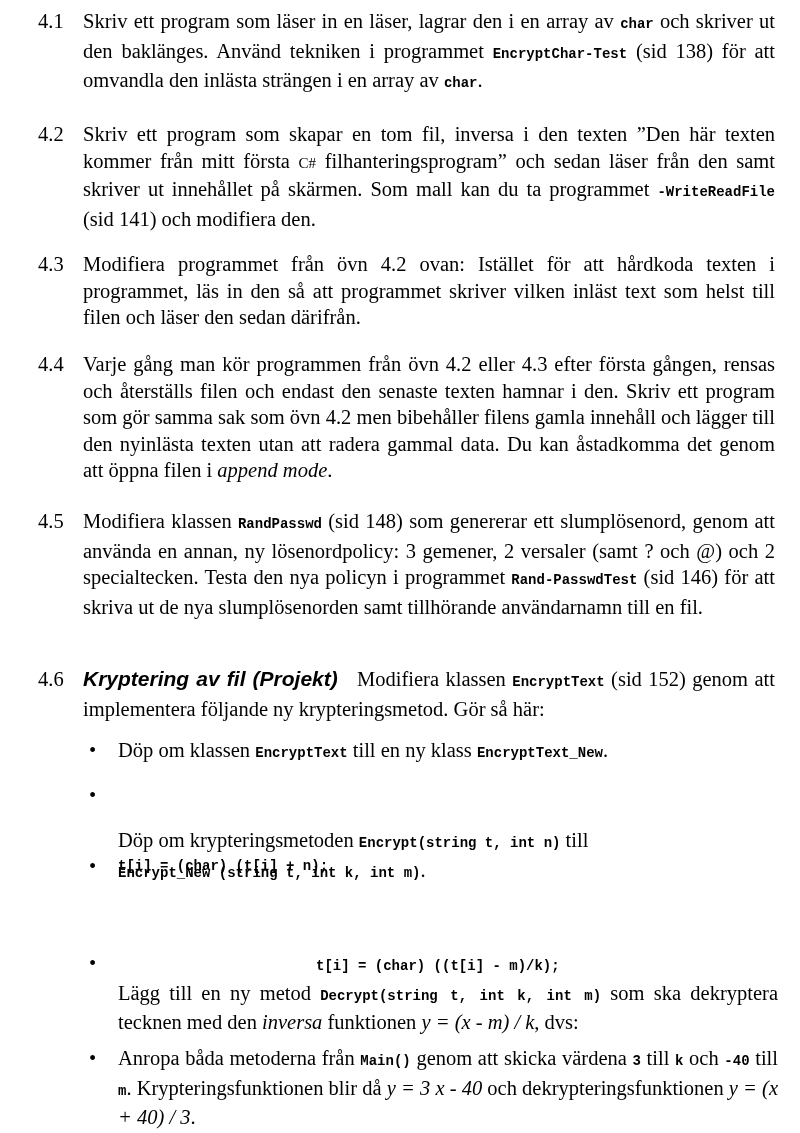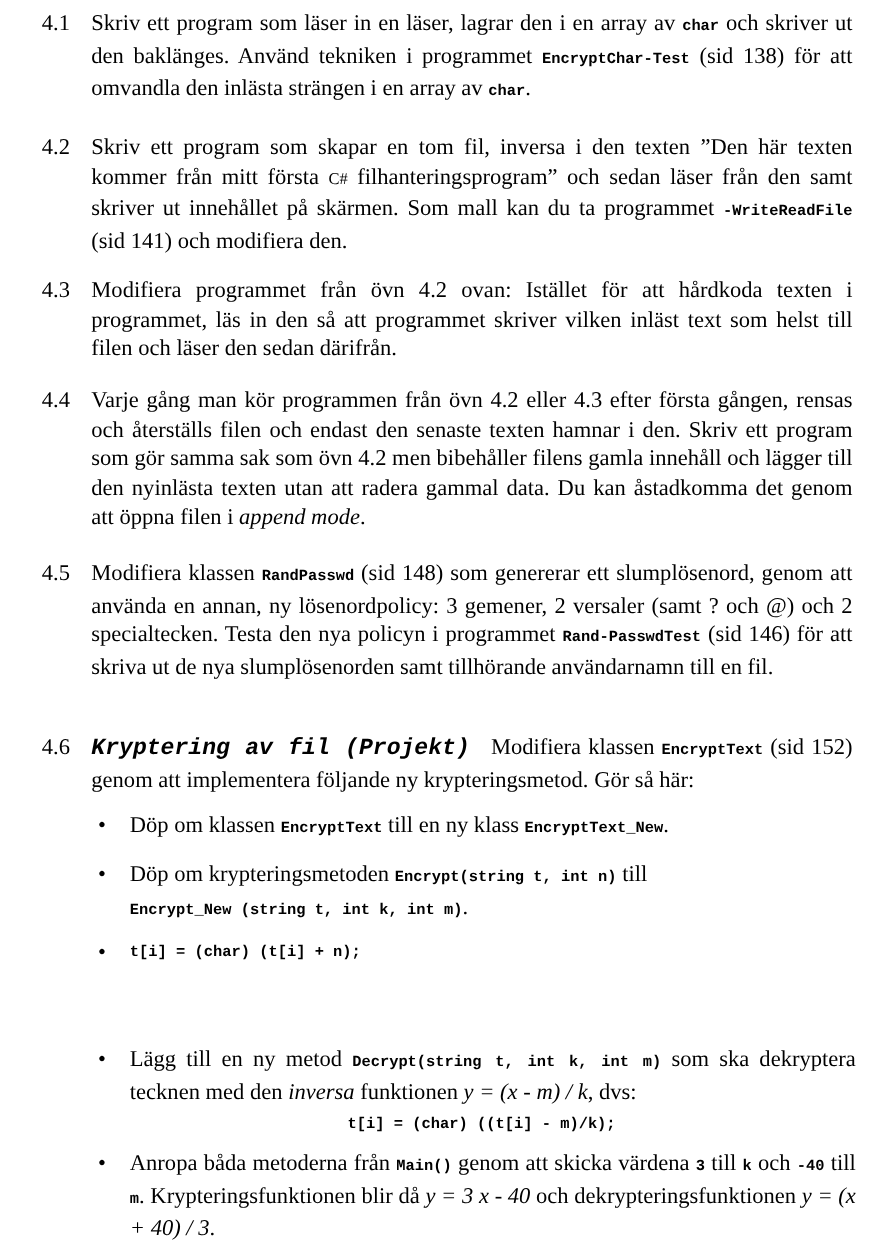--- a/index.html
+++ b/index.html
@@ -4,21 +4,21 @@
 <style>
   html, body { margin: 0; padding: 0; background: #ffffff; }
   body {
     width: 800px; height: 1133px; overflow: hidden; position: relative;
     font-family: "Liberation Serif", serif; color: #000; font-size: 20.5px; line-height: 26.5px;
   }
   .ex { position: absolute; left: 0; width: 800px; }
   .num { position: absolute; left: 38px; top: 0; }
   .txt { position: absolute; left: 83px; width: 692px; text-align: justify; }
   .mono { font-family: "Liberation Mono", monospace; font-weight: bold; font-size: 14px; }
-  .title { font-family: Liberation Mono, monospace; font-weight: bold; font-style: italic; font-size: 21px; }
+  .title { font-family: Liberation Sans, sans-serif; font-weight: bold; font-style: italic; font-size: 21px; }
   i { font-style: italic; }
   .bullet { position: absolute; left: 83px; width: 692px; }
   .bullet .dot { position: absolute; left: 6px; top: 0; }
   .bullet .btxt { position: absolute; left: 35px; width: 660px; text-align: justify; }
   .code-row { display: flex; }
   .code-row .lbl { width: 198px; }
 </style>
 </head>
 <body>
 
@@ -52,36 +52,36 @@
   <div class="txt"><span class="title">Kryptering av fil (Projekt)</span><span style="white-space:pre;">   Modifiera klassen </span><span class="mono">EncryptText</span><span> (sid 152) genom att implementera följande ny krypteringsmetod. Gör så här:</span></div>
 </div>
 
 <div class="bullet" style="top:737px;">
   <span class="dot">•</span>
   <div class="btxt"><span>Döp om klassen </span><span class="mono">EncryptText</span><span> till en ny klass </span><span class="mono">EncryptText_New</span><span>.</span></div>
 </div>
 
 <div class="bullet" style="top:782px;">
   <span class="dot">•</span>
-  <div class="btxt" style="text-align:left;"><span>Döp om krypteringsmetoden </span><span class="mono">Encrypt(string t, int n)</span><span> till </span><br><span class="mono">Encrypt_New (string t, int k, int m)</span><span>.</span></div>
+  <div class="btxt" style="text-align:left;margin-top:45px;"><span>Döp om krypteringsmetoden </span><span class="mono">Encrypt(string t, int n)</span><span> till </span><br><span class="mono">Encrypt_New (string t, int k, int m)</span><span>.</span></div>
 </div>
 
 <div class="bullet" style="top:853px;">
   <span class="dot">•</span>
   <div class="btxt" style="text-align:left;">
     <div class="code-row">
         <span class="mono">t[i] = (char) (t[i] + n);</span>
       </div>
   </div>
 </div>
 
 <div class="bullet" style="top:950px;">
   <span class="dot">•</span>
   <div class="btxt">
+    <div style="padding-left:198px;"><span class="mono">t[i] = (char) ((t[i] - m)/k);</span></div>
     <div><span>Lägg till en ny metod </span><span class="mono">Decrypt(string t, int k, int m)</span><span> som ska dekryptera tecknen med den </span><i>inversa</i><span> funktionen </span><i>y = (x - m) / k</i><span>, dvs:</span></div>
-    <div style="padding-left:198px;"><span class="mono">t[i] = (char) ((t[i] - m)/k);</span></div>
   </div>
 </div>
 
 <div class="bullet" style="top:1045px;">
   <span class="dot">•</span>
   <div class="btxt"><span>Anropa båda metoderna från </span><span class="mono">Main()</span><span> genom att skicka värdena </span><span class="mono">3</span><span> till </span><span class="mono">k</span><span> och </span><span class="mono">-40</span><span> till </span><span class="mono">m</span><span>. Krypteringsfunktionen blir då </span><i>y = 3 x - 40</i><span> och dekrypteringsfunktionen </span><i>y = (x + 40) / 3</i><span>.</span></div>
 </div>
 
 </body></html>

